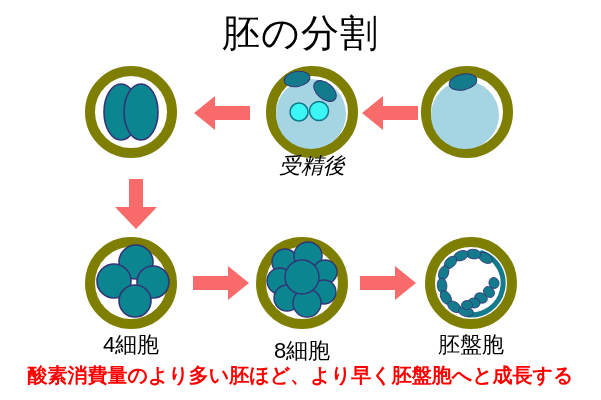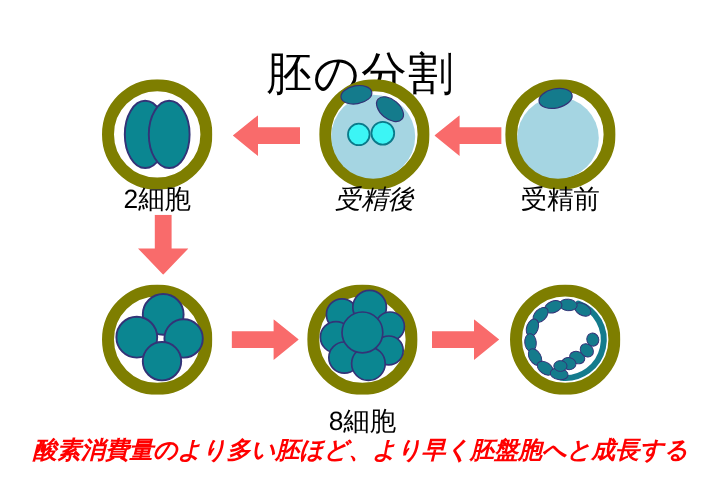--- a/index.html
+++ b/index.html
@@ -8,21 +8,21 @@
     --pronucleus-stroke:#0A7A8A; --arrow:#F96B6B; --caption-red:#FF0000; --ink:#000000;
   }
   html,body{margin:0;padding:0;background:#fff;}
   #stage{
     position:relative; width:601px; height:400px; background:#fff;
     font-family:"Liberation Sans","DejaVu Sans",sans-serif; overflow:hidden;
   }
   .abs{position:absolute;}
   #title{
     top:8px; left:0; width:601px; text-align:center;
-    font-size:38px; font-weight:400; color:var(--ink); letter-spacing:1px;margin-top:28px;
+    font-size:38px; font-weight:400; color:var(--ink); letter-spacing:1px;
   }
   .stage-label{
     width:140px; text-align:center; font-size:22px; color:var(--ink);
   }
   .cell-svg{display:block;}
   
   #cell-two   {left:85px;  top:66px;}
   #cell-post  {left:266px; top:66px;}
   #cell-pre   {left:421px; top:66px;}
   #cell-four  {left:85px;  top:237px;}
@@ -36,21 +36,21 @@
   #label-eight {left:232px; top:336px;}
   #label-blast {left:401px; top:330px;}
   
   #arrow-top-1   {left:194px; top:96px;}
   #arrow-top-2   {left:362px; top:96px;}
   #arrow-down    {left:115px; top:179px;}
   #arrow-bot-1   {left:193px; top:266px;}
   #arrow-bot-2   {left:360px; top:266px;}
   #caption{
     left:0; top:362px; width:601px; text-align:center;
-    font-size:20px; font-weight:700; color:var(--caption-red);font-style:italic;
+    font-size:20px; font-weight:700; color:var(--caption-red);
   }
 </style>
 </head>
 <body>
 
 <div id="stage">
 
   <div id="title" class="abs">胚の分割</div>
 
   <svg id="cell-two" class="abs cell-svg" width="92" height="92" viewBox="0 0 92 92">
@@ -75,23 +75,21 @@
   <svg id="arrow-top-2" class="abs" width="56" height="34" viewBox="0 0 56 34">
     <polygon points="0,17 21,0 21,10 56,10 56,24 21,24 21,34" fill="var(--arrow)"></polygon>
   </svg>
 
   <svg id="cell-pre" class="abs cell-svg" width="92" height="92" viewBox="0 0 92 92">
     <circle cx="46" cy="46" r="41" fill="#ffffff" stroke="var(--ring)" stroke-width="10"></circle>
     <circle cx="44" cy="49" r="34" fill="var(--cytoplasm)"></circle>
     <ellipse cx="42" cy="16" rx="14" ry="8" fill="var(--polar-body)" stroke="var(--cell-stroke)" stroke-width="1" transform="rotate(-12 42 16)"></ellipse>
   </svg>
 
-  <div id="label-two" class="abs stage-label">2細胞</div>
   <div id="label-post" class="abs stage-label">受精後</div>
-  <div id="label-pre" class="abs stage-label">受精前</div>
 
   <svg id="arrow-down" class="abs" width="42" height="50" viewBox="0 0 42 50">
     <polygon points="21,50 0,28 14,28 14,0 28,0 28,28 42,28" fill="var(--arrow)"></polygon>
   </svg>
 
   <svg id="cell-four" class="abs cell-svg" width="92" height="92" viewBox="0 0 92 92">
     <circle cx="46" cy="46" r="41" fill="#ffffff" stroke="var(--ring)" stroke-width="10"></circle>
     <circle cx="51" cy="25" r="17" fill="var(--cell-fill)" stroke="var(--cell-stroke)" stroke-width="1.6"></circle>
     <circle cx="68" cy="45" r="16" fill="var(--cell-fill)" stroke="var(--cell-stroke)" stroke-width="1.6"></circle>
     <circle cx="29" cy="44" r="17" fill="var(--cell-fill)" stroke="var(--cell-stroke)" stroke-width="1.6"></circle>
@@ -130,17 +128,19 @@
     <ellipse cx="20.9" cy="60.5" rx="7.5" ry="4.8" fill="var(--polar-body)" stroke="var(--cell-stroke)" stroke-width="0.8" transform="rotate(60 20.9 60.5)"></ellipse>
     <ellipse cx="29.4" cy="69.8" rx="7.5" ry="4.8" fill="var(--polar-body)" stroke="var(--cell-stroke)" stroke-width="0.8" transform="rotate(35 29.4 69.8)"></ellipse>
     <ellipse cx="41" cy="74.6" rx="7.5" ry="4.8" fill="var(--polar-body)" stroke="var(--cell-stroke)" stroke-width="0.8" transform="rotate(10 41 74.6)"></ellipse>
     <ellipse cx="56" cy="61" rx="6.5" ry="5" fill="var(--polar-body)" stroke="var(--cell-stroke)" stroke-width="0.8" transform="rotate(20 56 61)"></ellipse>
     <ellipse cx="64" cy="55" rx="6" ry="5" fill="var(--polar-body)" stroke="var(--cell-stroke)" stroke-width="0.8" transform="rotate(45 64 55)"></ellipse>
     <ellipse cx="69" cy="46" rx="5.5" ry="5" fill="var(--polar-body)" stroke="var(--cell-stroke)" stroke-width="0.8" transform="rotate(70 69 46)"></ellipse>
     <ellipse cx="49" cy="66" rx="6" ry="5" fill="var(--polar-body)" stroke="var(--cell-stroke)" stroke-width="0.8" transform="rotate(10 49 66)"></ellipse>
     <ellipse cx="42" cy="68" rx="5.5" ry="4.5" fill="var(--polar-body)" stroke="var(--cell-stroke)" stroke-width="0.8" transform="rotate(0 42 68)"></ellipse>
   </svg>
 
+  <div id="label-four" class="abs stage-label">4細胞</div>
   <div id="label-eight" class="abs stage-label">8細胞</div>
+  <div id="label-blast" class="abs stage-label">胚盤胞</div>
 
   <div id="caption" class="abs">酸素消費量のより多い胚ほど、より早く胚盤胞へと成長する</div>
 
 </div>
 
 </body></html>

